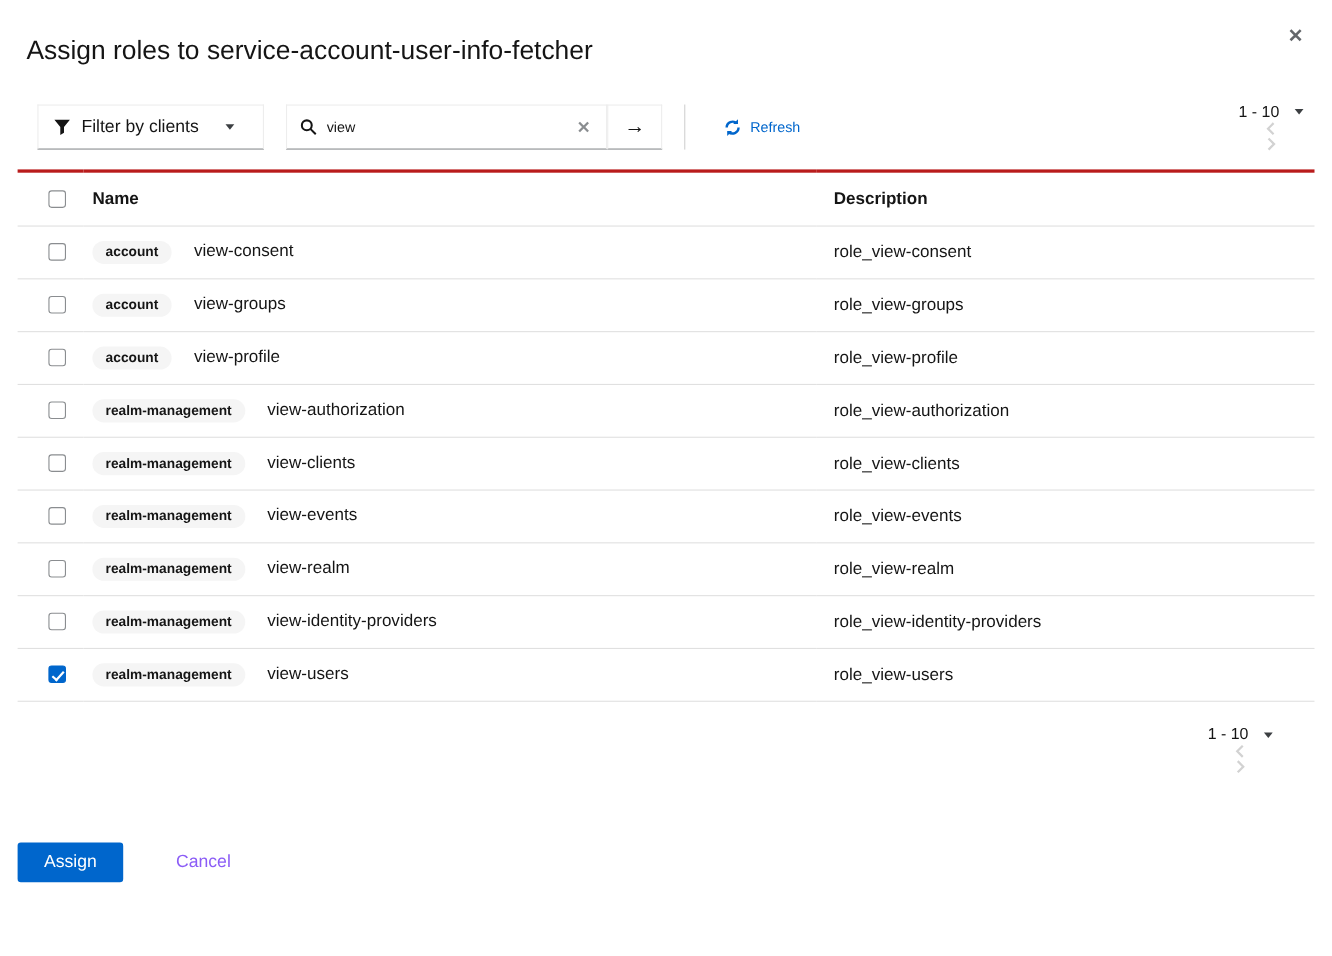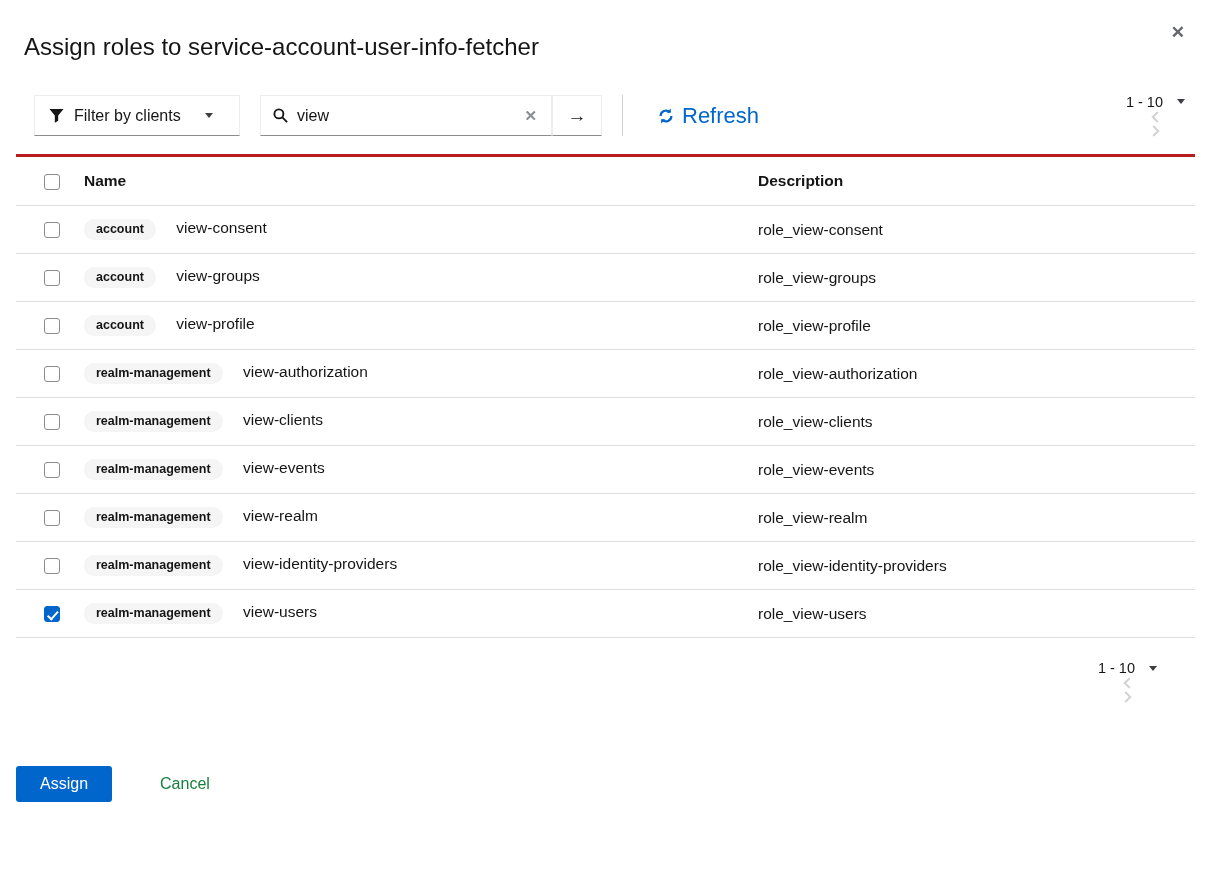--- a/index.html
+++ b/index.html
@@ -17,32 +17,32 @@
     border:1px solid #ededed; border-bottom:1px solid #8a8d90; background:#fff;
     padding:12px 14px; font-size:16px; cursor:pointer; }
   .filter-select .flabel { margin:0 0 0 10px; }
   .caret-down { width:0; height:0; border-left:4.5px solid transparent;
     border-right:4.5px solid transparent; border-top:5.5px solid #3c3f42; display:inline-block; }
   .filter-select .caret-down { margin-left:24px; }
 
   .search-group { display:flex; margin-left:20px; height:41px; }
   .search-box { display:flex; align-items:center; width:292px; height:41px;
     border:1px solid #ededed; border-bottom:1px solid #8a8d90; padding:0 8px 0 12px; background:#fff; }
-  .search-box input { flex:1; border:none; outline:none; font-size:16px; color:#151515;
+  .search-box input { flex:1; border:none; outline:none; font-size:13px; color:#151515;
     font-family:inherit; margin-left:9px; min-width:0; background:transparent; }
   .clear-btn { background:none; border:none; color:#8a8d90; font-size:15px; font-weight:700;
     cursor:pointer; padding:2px 6px; }
   .go-btn { width:50px; height:41px; border:1px solid #ededed; border-left:1px solid #ededed;
     border-bottom:1px solid #8a8d90; background:#fff; font-size:19px; font-weight:600;
     color:#151515; cursor:pointer; }
 
   .vdivider { width:1px; height:41px; background:#d2d2d2; margin:0 18px 0 20px; }
 
   .refresh-btn { display:flex; align-items:center; gap:8px; background:none; border:none;
-    color:#0066cc; font-size:22px; cursor:pointer; font-family:inherit; margin-left:17px; }
+    color:#0066cc; font-size:13px; cursor:pointer; font-family:inherit; margin-left:17px; }
 
   .pagination { display:flex; align-items:center; margin-left:auto;flex-direction:column; }
   .pag-range { display:flex; align-items:center; gap:14px; background:none; border:none;
     font-size:14.5px; color:#151515; font-family:inherit; cursor:pointer; }
   .chev-btn { background:none; border:none; cursor:default; padding:0 16px; display:flex; align-items:center; }
   .pagination .chev-btn:first-of-type { margin-left:22px; }
   .toolbar .pagination { margin-right:2px; }
 
   
   .roles-table { width:1179px; margin:18px 16px 0 16px; border-collapse:collapse; table-layout:fixed; }
@@ -65,21 +65,21 @@
   .badge { display:inline-block; background:#f5f5f5; border-radius:30px; padding:4px 12px 5px;
     font-size:12.5px; font-weight:600; color:#151515; line-height:1; }
   .role-name { margin-left:16px; }
 
   
   .footer-pagination { display:flex; justify-content:flex-end; align-items:center;
     margin:26px 54px 0 0; height:36px; }
   .actions { display:flex; align-items:center; gap:44px; margin:66px 0 0 16px; }
   .assign-btn { background:#0066cc; color:#fff; border:none; border-radius:3px;
     font-size:16px; font-family:inherit; padding:9px 24px; cursor:pointer; }
-  .cancel-btn { background:none; border:none; color:#15803d; font-size:16px;
+  .cancel-btn { background:none; border:none; color:#8b5cf6; font-size:16px;
     font-family:inherit; cursor:pointer; padding:9px 4px; }
 
   .icon { display:inline-flex; align-items:center; }
 </style>
 </head>
 <body>
 
 <div>
 
   <div class="modal-header">

